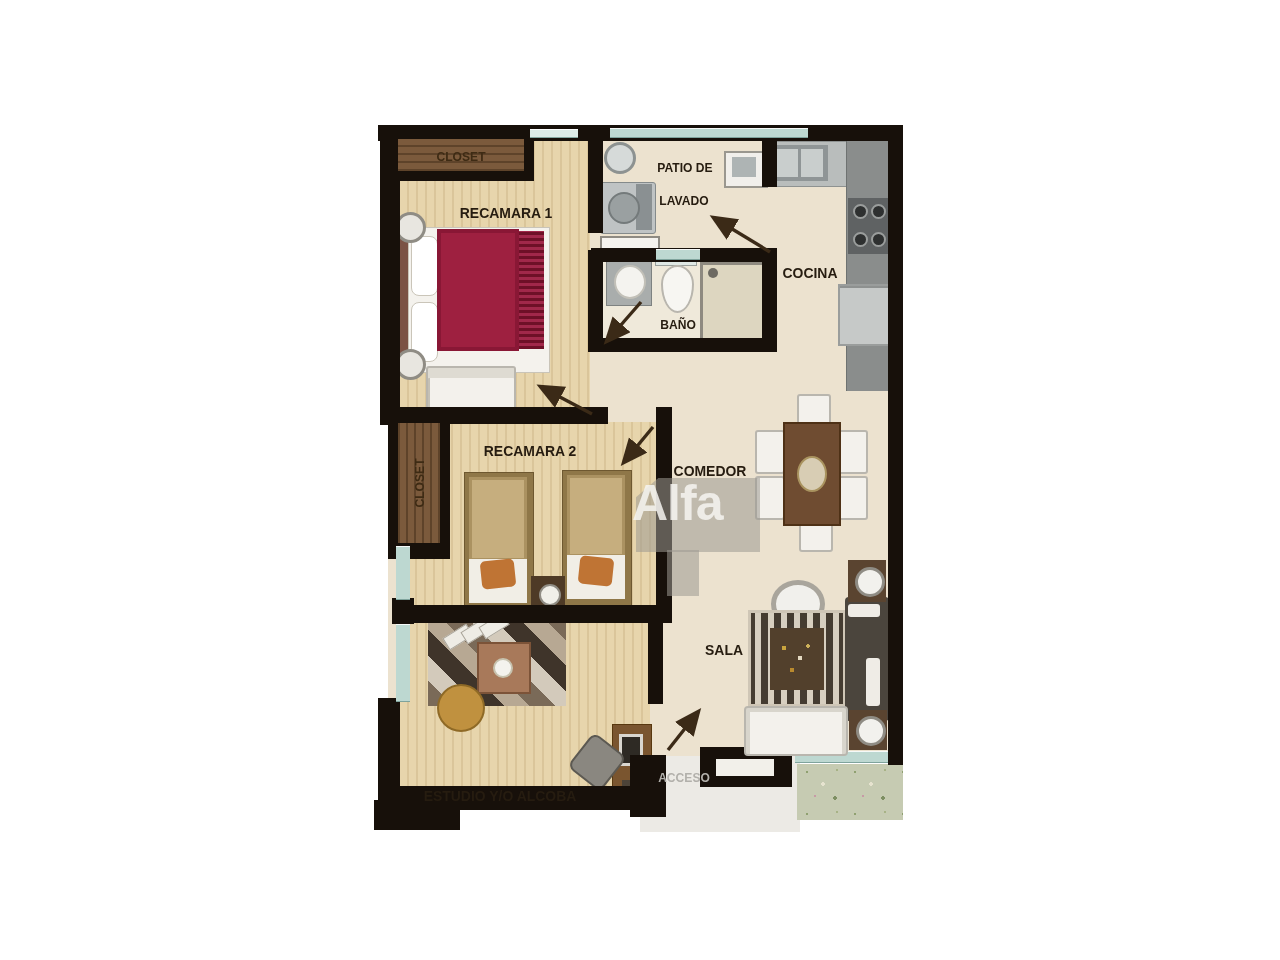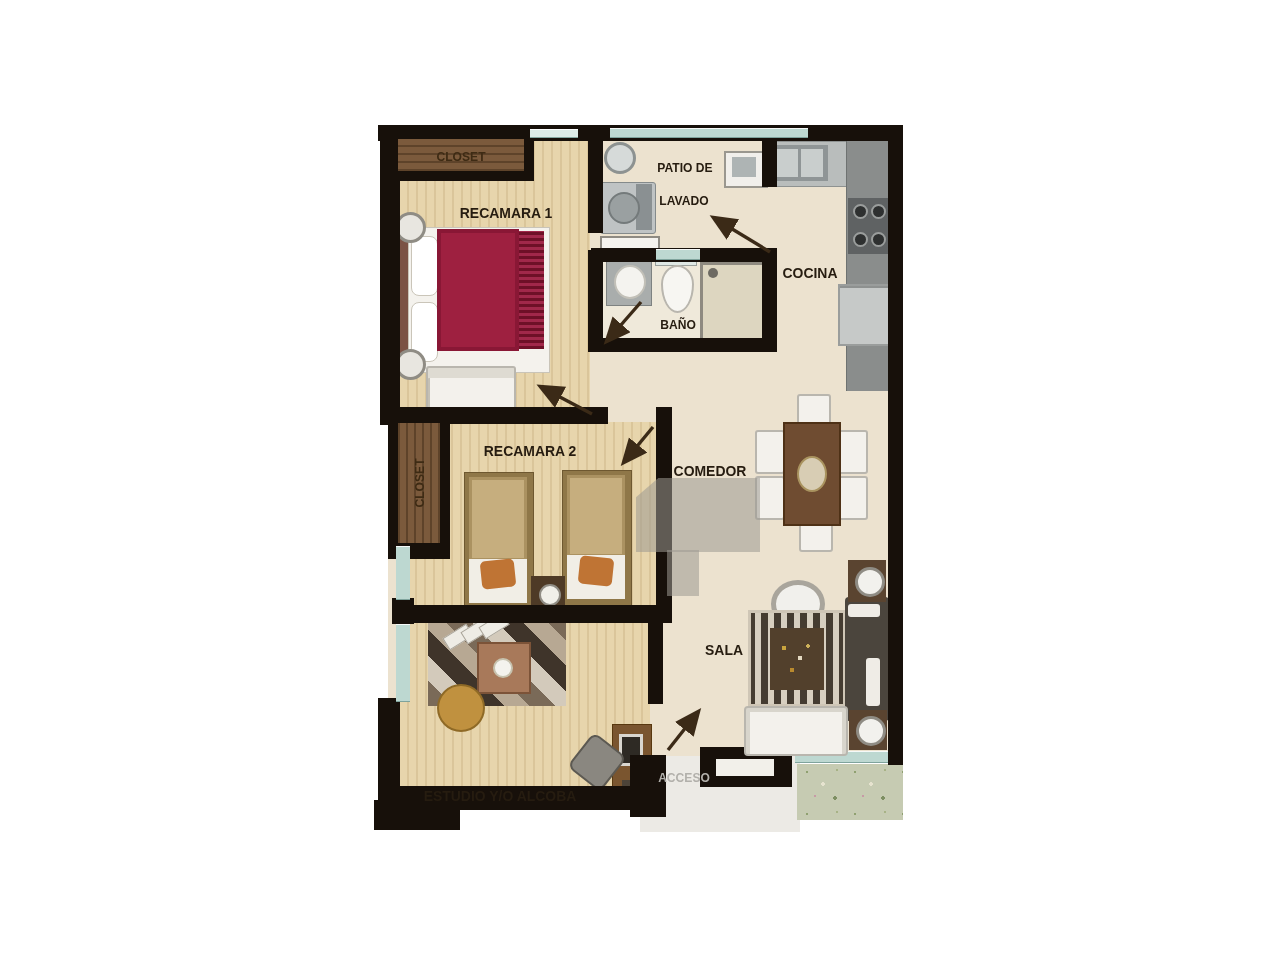--- a/index.html
+++ b/index.html
@@ -166,14 +166,15 @@
     </defs>
     <line x1="592" y1="414" x2="541" y2="387" stroke="#3b2a17" stroke-width="3.4" marker-end="url(#ah)"></line>
     <line x1="770" y1="252" x2="714" y2="218" stroke="#3b2a17" stroke-width="3.4" marker-end="url(#ah)"></line>
     <line x1="641" y1="302" x2="607" y2="341" stroke="#3b2a17" stroke-width="3.4" marker-end="url(#ah)"></line>
     <line x1="653" y1="427" x2="624" y2="462" stroke="#3b2a17" stroke-width="3.4" marker-end="url(#ah)"></line>
     <line x1="668" y1="750" x2="698" y2="712" stroke="#3b2a17" stroke-width="3.4" marker-end="url(#ah)"></line>
   </svg>
 
   <div class="abs" style="left:636px;top:478px;width:124px;height:74px;background:rgba(156,153,146,.55);clip-path:polygon(0 26%,18% 0,100% 0,100% 100%,0 100%);"></div>
   <div class="abs" style="left:667px;top:550px;width:32px;height:46px;background:rgba(156,153,146,.55);"></div>
+  <div class="abs" style="left:632px;top:474px;font-family:'Liberation Sans',sans-serif;font-weight:700;font-size:50px;letter-spacing:-1px;color:rgba(246,245,241,.85);">Alfa</div>
 
 </div>
 
 </body></html>

